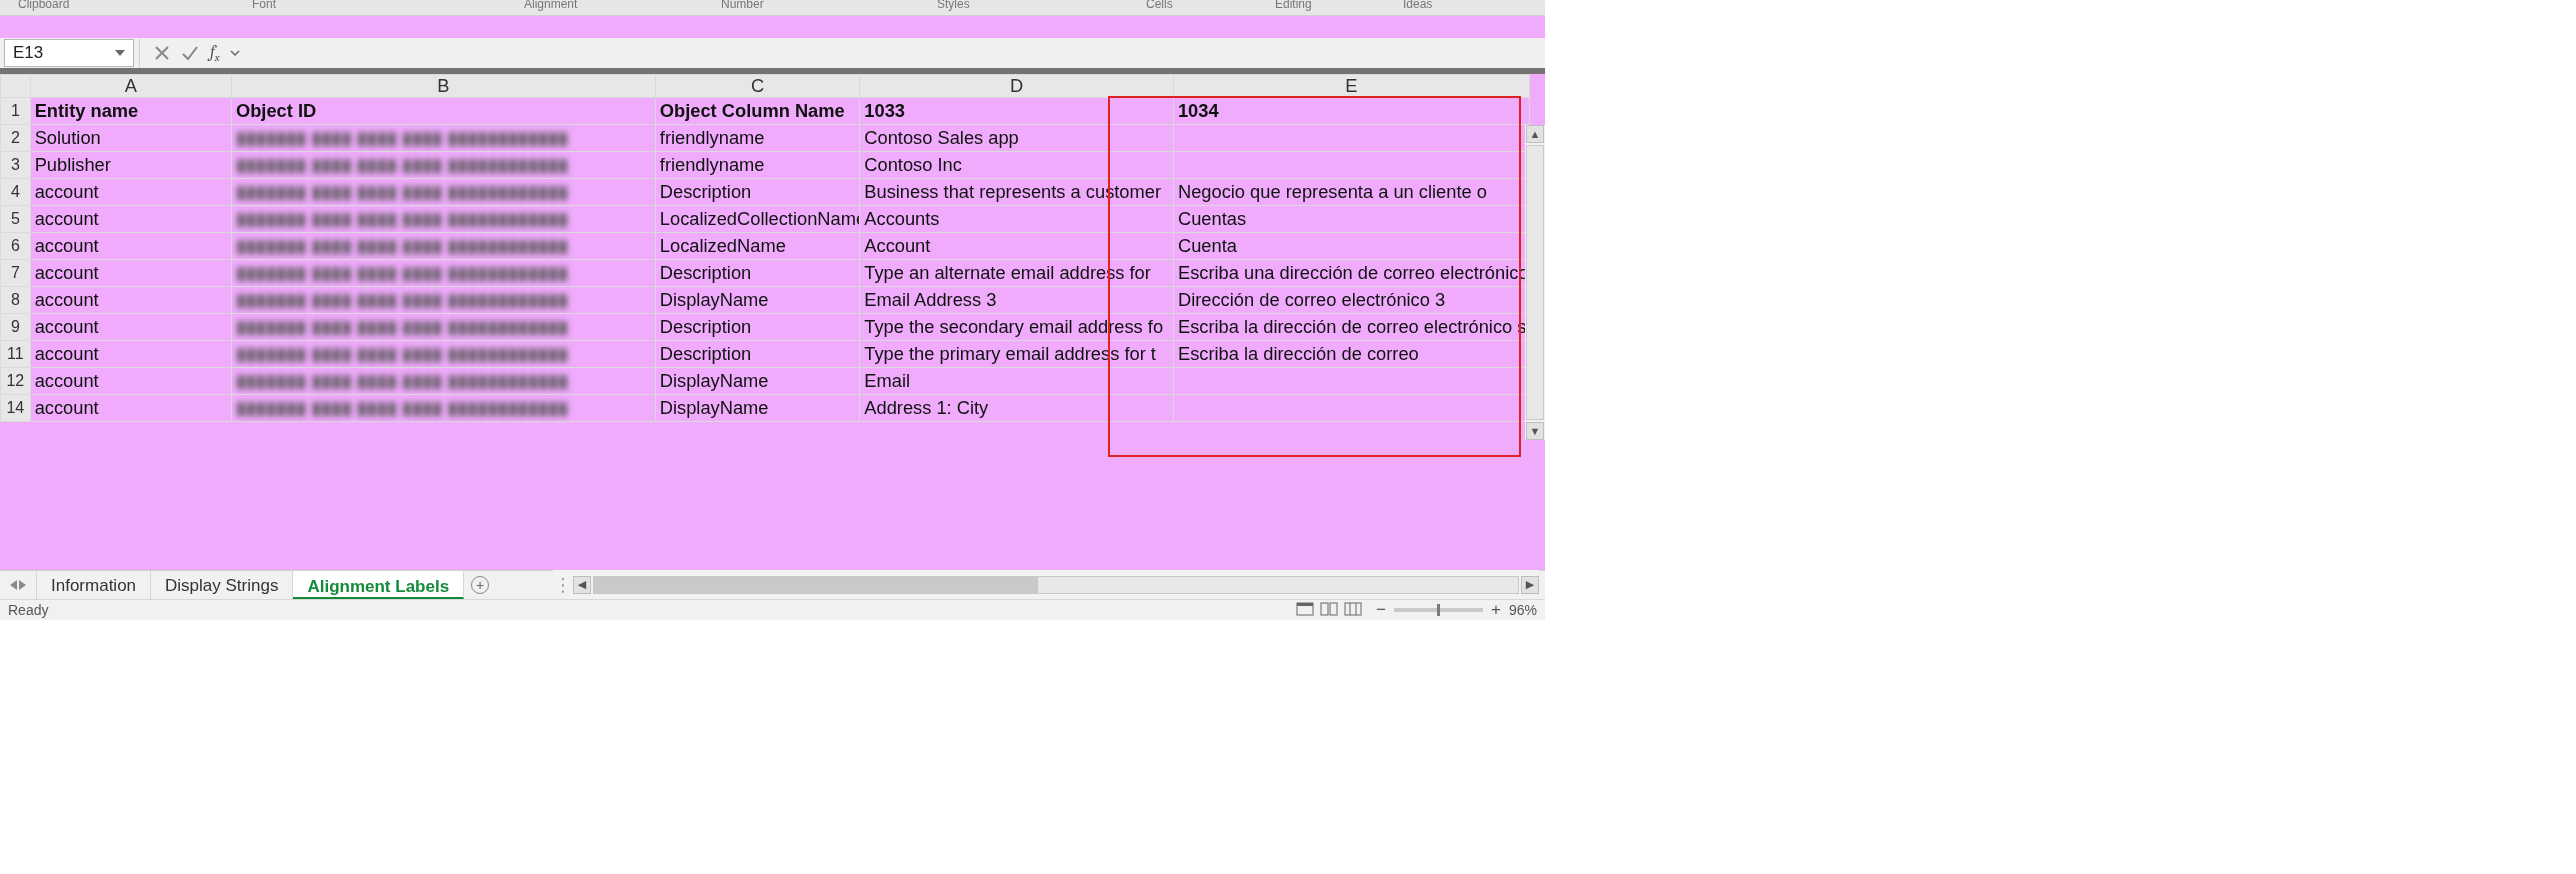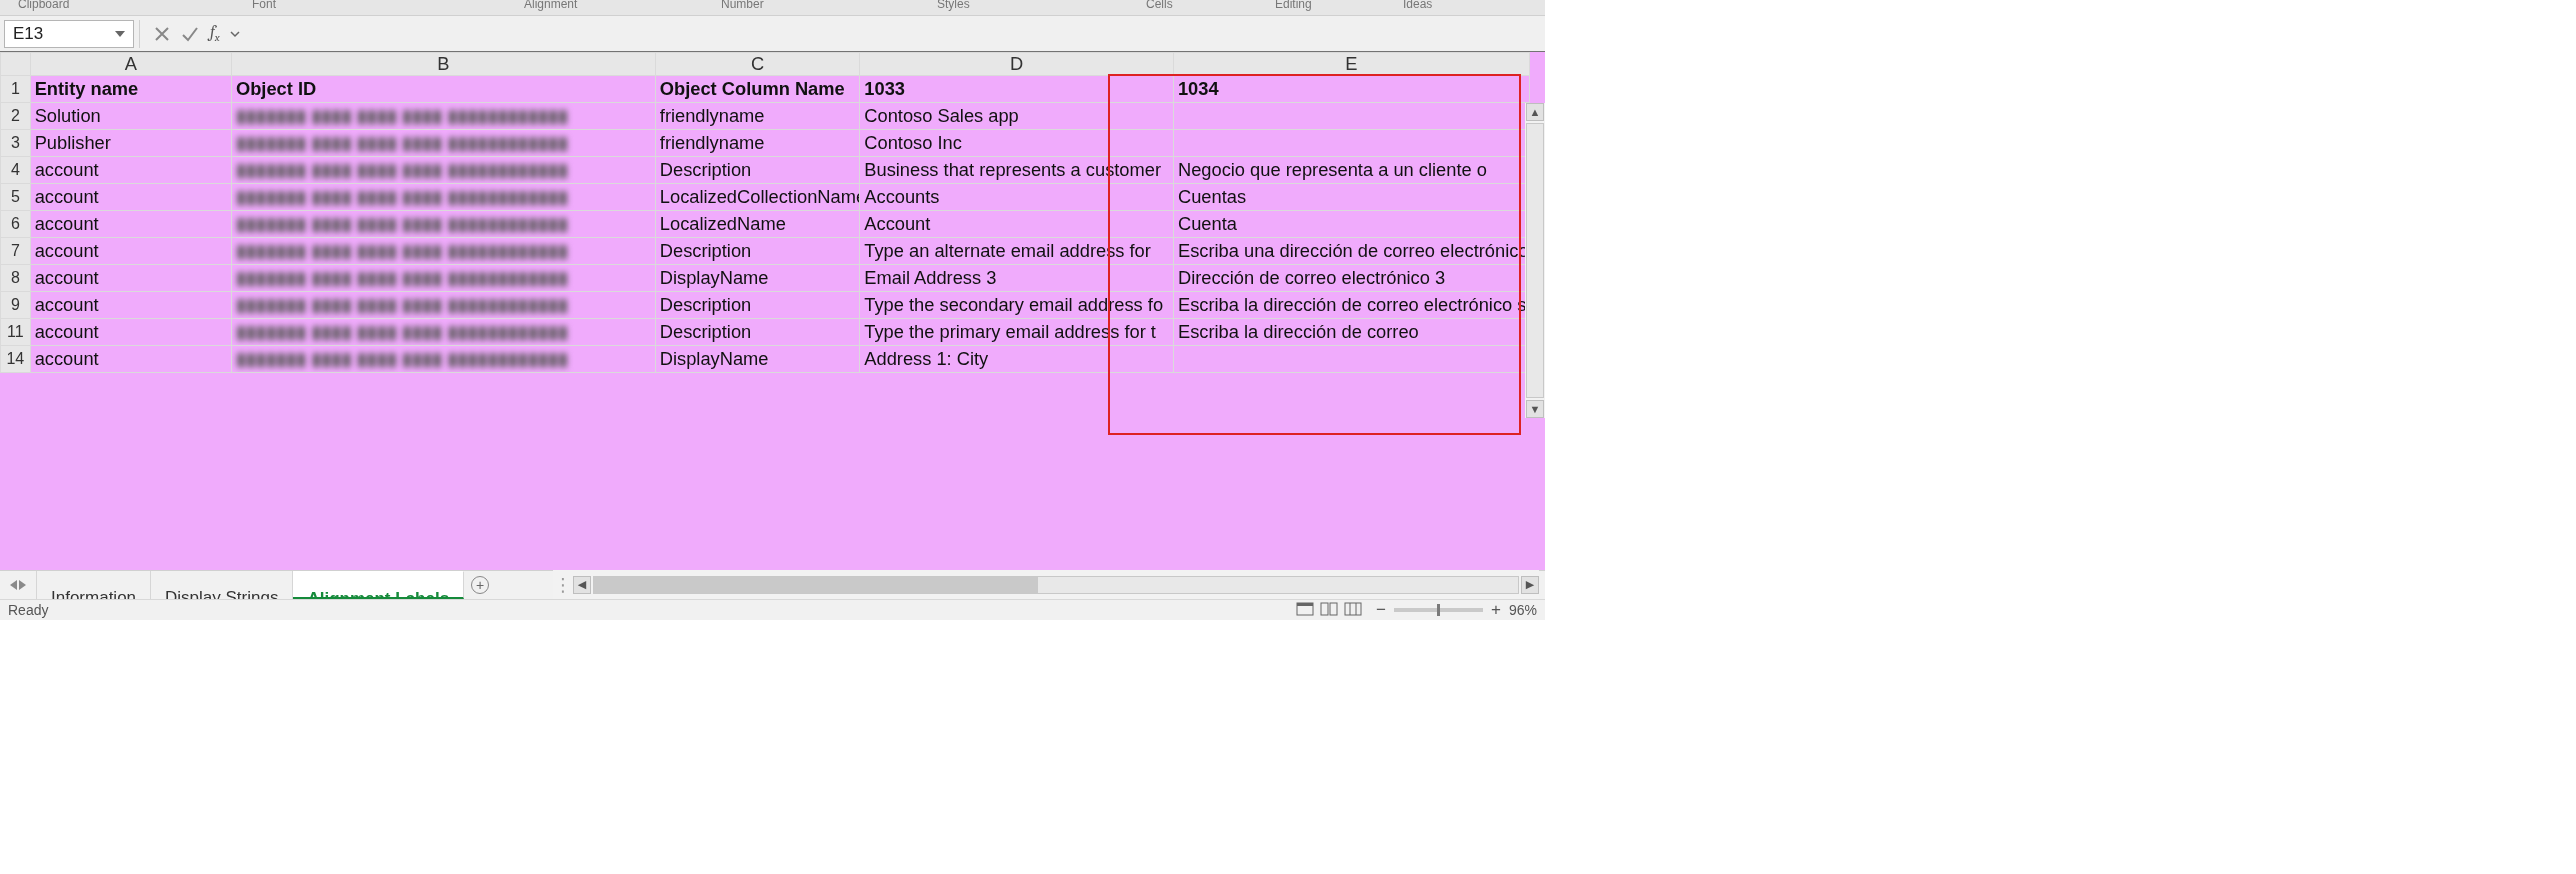--- a/index.html
+++ b/index.html
@@ -4,21 +4,21 @@
 <style>
   * { box-sizing: border-box; }
   html, body { margin:0; padding:0; font-family: "Segoe UI", Arial, sans-serif; font-size:18.3px; color:#111; background:#fff; user-select:none; }
   .app { width:1545px; height:620px; position:relative; background:#f0abfc; overflow:hidden; }
 
   
   .ribbon-groups { height:16px; background:#E6E6E6; border-bottom:1px solid #D0D0D0; position:relative; color:#777; font-size:12px; }
   .ribbon-label { position:absolute; top:-3px; }
 
   
-  .formula-bar { display:flex; align-items:center; height:36px; background:#F0F0F0; border-bottom:1px solid #737373; }
+  .formula-bar { display:flex; align-items:center; height:36px; background:#F0F0F0; border-bottom:6px solid #737373;margin-top:22px; }
   .namebox { display:flex; align-items:center; width:130px; height:28px; margin:4px 0 4px 4px; background:#fff; border:1px solid #B5B5B5; padding:0 8px; justify-content:space-between; }
   .namebox span { font-size:17px; color:#222; }
   .dd { width:0; height:0; border-left:5px solid transparent; border-right:5px solid transparent; border-top:6px solid #666; }
   .sep { width:6px; height:28px; border-right:1px solid #D0D0D0; margin-right:8px; }
   .fx-btn { width:28px; display:flex; align-items:center; justify-content:center; color:#777; font-size:18px; }
   .fx-btn svg { width:20px; height:20px; }
   .fx-label { font-style:italic; font-family:"Cambria", serif; color:#555; font-size:17px; margin:0 6px; }
   .formula-input { flex:1; height:28px; background:#fff; border:1px solid #B5B5B5; padding:3px 10px; font-size:17px; color:#111; margin-right:4px; }
   .expand { width:18px; display:flex; align-items:center; justify-content:center; color:#666; margin-right:6px; }
 
@@ -39,21 +39,21 @@
   
   .red-box { position:absolute; border:2px solid #D22; pointer-events:none; }
 
   
   .tabbar { position:absolute; bottom:21px; left:0; right:0; height:29px; background:#F1F1F1; border-top:1px solid #D0D0D0; display:flex; align-items:stretch; }
   .tab-nav { display:flex; align-items:center; gap:2px; padding:0 10px; border-right:1px solid #D6D6D6; }
   .tri { width:0; height:0; border-top:5px solid transparent; border-bottom:5px solid transparent; }
   .tri.l { border-right:7px solid #8a8a8a; }
   .tri.r { border-left:7px solid #8a8a8a; }
   .tabs { display:flex; align-items:stretch; }
-  .tab { padding:16px 14px 0 14px; border-right:1px solid #D6D6D6; color:#333; font-size:17px; line-height:22px; }
+  .tab { padding:4px 14px 0 14px; border-right:1px solid #D6D6D6; color:#333; font-size:17px; line-height:22px; }
   .tab.active { background:#fff; color:#158A3A; font-weight:600; border-top:1px solid #fff; border-bottom:2px solid #158A3A; }
   .tab-add { width:32px; display:flex; align-items:center; justify-content:center; color:#666; }
   .plus-circle { width:18px; height:18px; border:1px solid #888; border-radius:50%; display:flex; align-items:center; justify-content:center; font-size:14px; line-height:14px; }
 
   
   .hscroll { position:absolute; bottom:21px; left:553px; right:6px; height:29px; display:flex; align-items:center; background:#F2F2F2; }
   .hscroll .drag { display:flex; align-items:center; justify-content:center; width:20px; height:29px; color:#999; }
   .hscroll .arrow, .vscroll .arrow { width:18px; height:18px; background:#E2E2E2; border:1px solid #BEBEBE; display:flex; align-items:center; justify-content:center; font-size:11px; color:#555; }
   .hscroll .track { flex:1; height:18px; background:#E8E8E8; border:1px solid #C8C8C8; position:relative; margin:0 2px; }
   .hscroll .thumb { position:absolute; left:0; top:0; bottom:0; width:48%; background:#C9C9C9; }
@@ -206,20 +206,28 @@
           </tr>
           <tr>
             <td class="row-hdr">11</td>
             <td>account</td>
             <td><span class="blur">▮▮▮▮▮▮▮ ▮▮▮▮ ▮▮▮▮ ▮▮▮▮ ▮▮▮▮▮▮▮▮▮▮▮▮</span></td>
             <td>Description</td>
             <td>Type the primary email address for t</td>
             <td>Escriba la dirección de correo</td>
           </tr>
           <tr>
+            <td class="row-hdr">12</td>
+            <td>account</td>
+            <td><span class="blur">▮▮▮▮▮▮▮ ▮▮▮▮ ▮▮▮▮ ▮▮▮▮ ▮▮▮▮▮▮▮▮▮▮▮▮</span></td>
+            <td>DisplayName</td>
+            <td>Email</td>
+            <td></td>
+          </tr>
+          <tr>
             <td class="row-hdr">14</td>
             <td>account</td>
             <td><span class="blur">▮▮▮▮▮▮▮ ▮▮▮▮ ▮▮▮▮ ▮▮▮▮ ▮▮▮▮▮▮▮▮▮▮▮▮</span></td>
             <td>DisplayName</td>
             <td>Address 1: City</td>
             <td></td>
           </tr>
         </tbody>
     </table>
 

